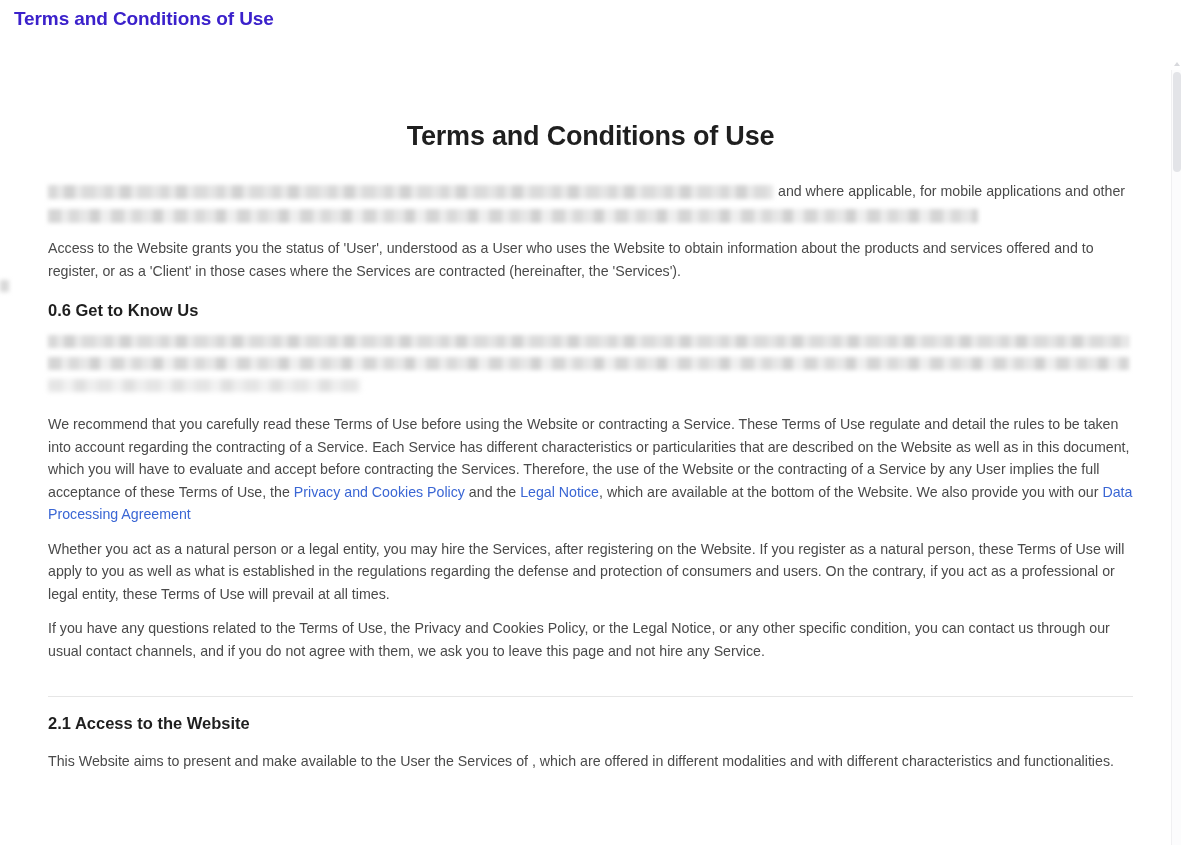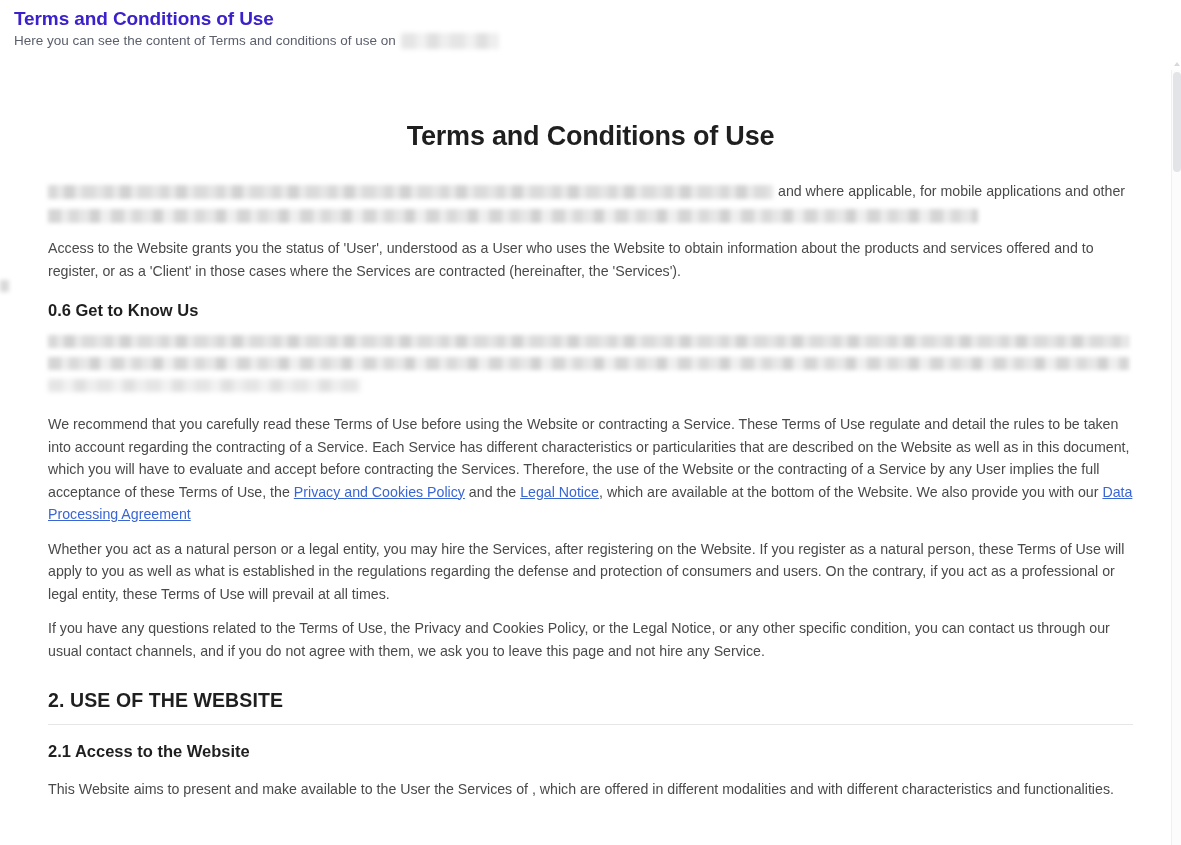--- a/index.html
+++ b/index.html
@@ -136,25 +136,24 @@
   }
   h3.sec-sub-ruled {
     font-size: 16.5px;
     font-weight: bold;
     color: #1f1f1f;
     margin: 0;
     padding-top: 16px;
     line-height: 21px;
     border-top: 1px solid #e6e6e6;
   }
-  .ruled-wrap { margin-top: 12px; margin-bottom: 16px; }
+  .ruled-wrap { margin-top: 34px; margin-bottom: 16px; }
 
   a.doclink {
     color: #3a66d4;
-    text-decoration: underline;
     cursor: pointer;
   }
 
   
   .redact-lines { margin: 0 0 12px 0; }
   .redact-line { height: 13px; margin-bottom: 9px; }
 
   
   .edge-frag {
     position: absolute;
@@ -191,23 +190,20 @@
     border-left: 3px solid transparent;
     border-right: 3px solid transparent;
   }
   .scroll-arrow.up { top: -8px; border-bottom: 4px solid #d8d9dd; }
 </style>
 </head>
 <body>
 
 <div class="page-header">
   <div class="header-title">Terms and Conditions of Use</div>
-  <div class="header-subtitle">
-    <span>Here you can see the content of Terms and conditions of use on</span><span class="redact soft" style="width:98px;height:16px;margin-left:5px;"></span>
-  </div>
   <div class="header-rule"></div>
 </div>
 
 <div class="content-scroll">
 
   <div class="edge-frag redact"></div>
 
   <div class="doc">
 
     <div class="doc-title">Terms and Conditions of Use</div>
@@ -229,21 +225,20 @@
 
 
     <p class="body">
       <span>We recommend that you carefully read these Terms of Use before using the Website or contracting a Service. These Terms of Use regulate and detail the rules to be taken into account regarding the contracting of a Service. Each Service has different characteristics or particularities that are described on the Website as well as in this document, which you will have to evaluate and accept before contracting the Services. Therefore, the use of the Website or the contracting of a Service by any User implies the full acceptance of these Terms of Use, the </span><a class="doclink">Privacy and Cookies Policy</a><span> and the </span><a class="doclink">Legal Notice</a><span>, which are available at the bottom of the Website. We also provide you with our </span><a class="doclink">Data Processing Agreement</a>
     </p>
 
     <p class="body">Whether you act as a natural person or a legal entity, you may hire the Services, after registering on the Website. If you register as a natural person, these Terms of Use will apply to you as well as what is established in the regulations regarding the defense and protection of consumers and users. On the contrary, if you act as a professional or legal entity, these Terms of Use will prevail at all times.</p>
 
     <p class="body">If you have any questions related to the Terms of Use, the Privacy and Cookies Policy, or the Legal Notice, or any other specific condition, you can contact us through our usual contact channels, and if you do not agree with them, we ask you to leave this page and not hire any Service.</p>
 
-    <h2 class="sec-major">2. USE OF THE WEBSITE</h2>
 
     <div class="ruled-wrap">
       <h3 class="sec-sub-ruled">2.1 Access to the Website</h3>
     </div>
 
     <p class="body">This Website aims to present and make available to the User the Services of , which are offered in different modalities and with different characteristics and functionalities.</p>
 
   </div>
 </div>
 

